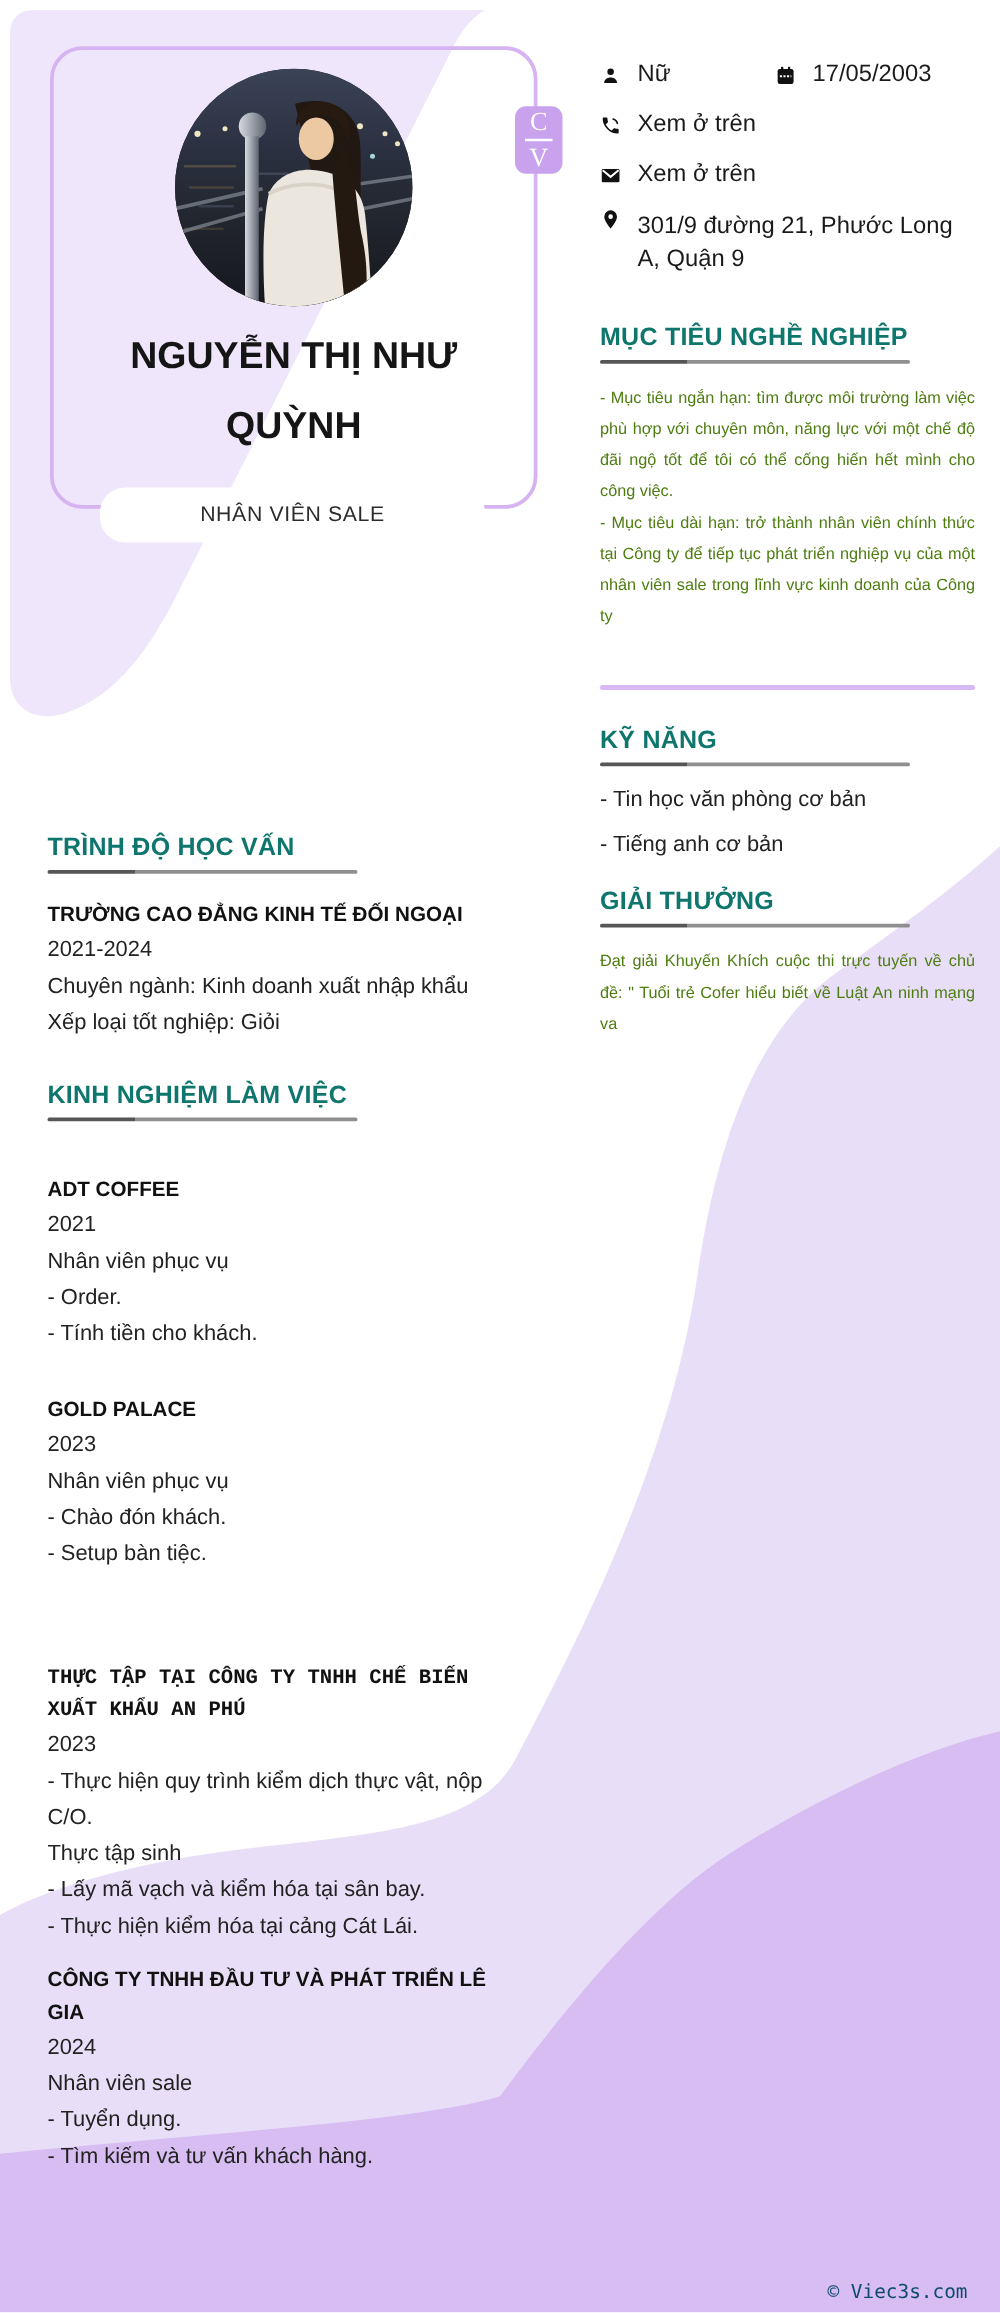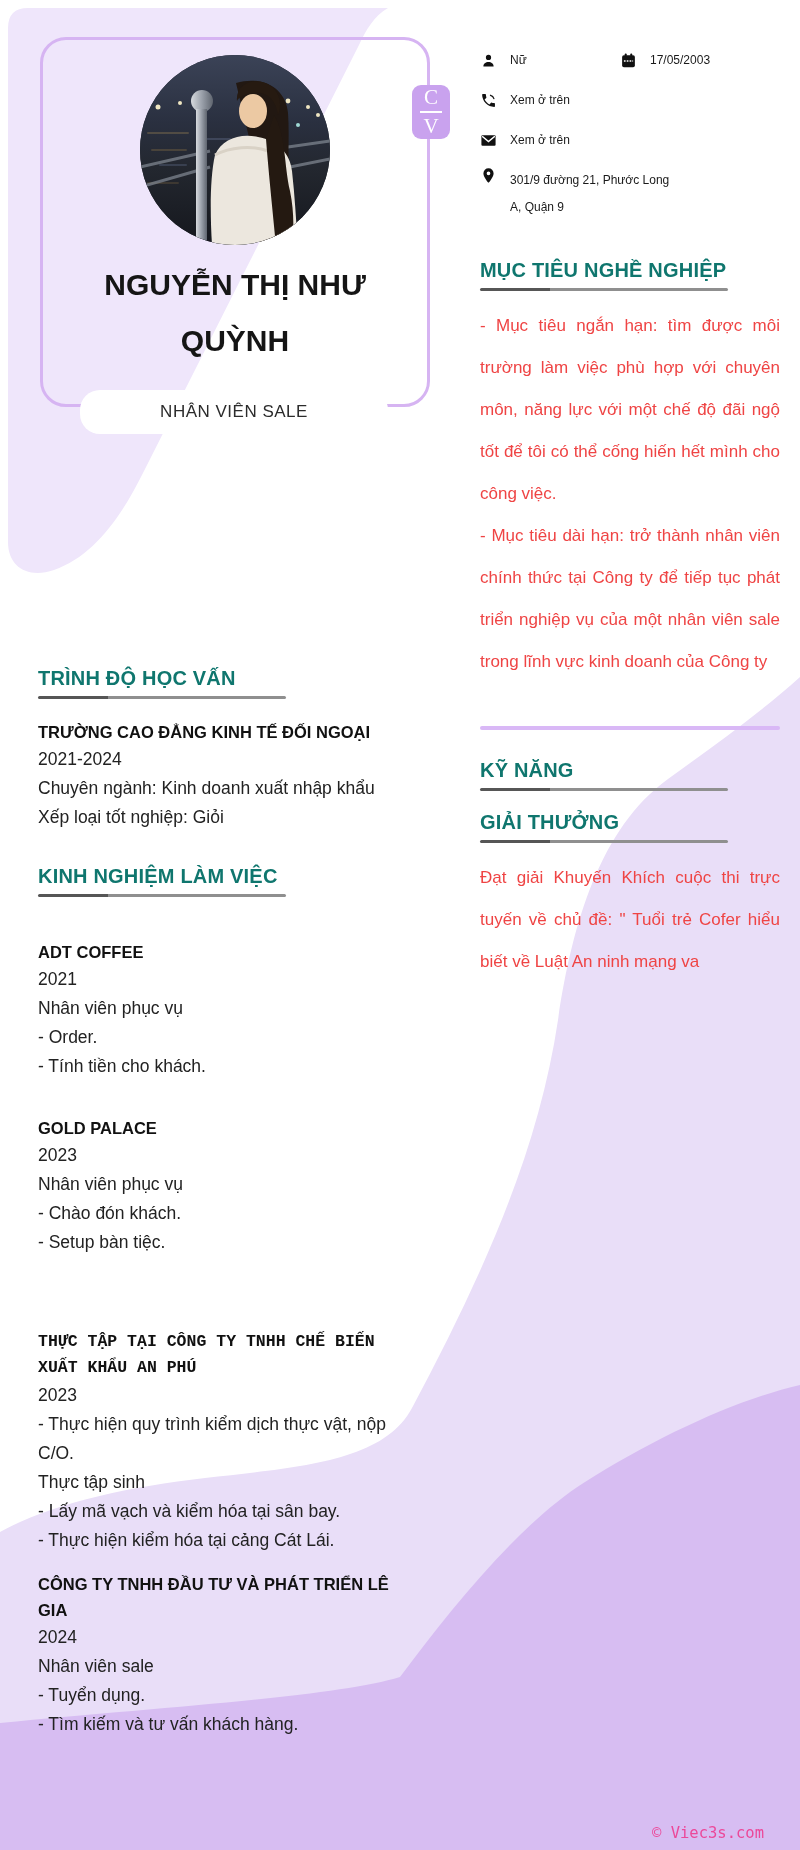--- a/index.html
+++ b/index.html
@@ -26,57 +26,57 @@
     background:#c9a2ee;display:flex;flex-direction:column;align-items:center;justify-content:center;
     gap:3px;font-family:"Liberation Serif", serif;font-size:21px;color:#fff;line-height:1;
   }
   .cv-badge .bar{width:22px;height:2px;background:#fff;}
   .title-pill{
     position:absolute;left:37px;top:350px;width:308px;height:44px;background:#fff;border-radius:20px;
     display:flex;align-items:center;justify-content:center;
     font-size:17px;letter-spacing:.5px;color:#2b2b2b;
   }
   
-  .contact{position:absolute;left:480px;top:40px;width:302px;z-index:2;font-size:12px;color:#1a1a1a;}
+  .contact{position:absolute;left:480px;top:40px;width:302px;z-index:2;font-size:19px;color:#1a1a1a;}
   .crow{display:flex;align-items:center;height:40px;}
   .crow-addr{align-items:flex-start;height:auto;padding-top:7px;}
   .pair{display:flex;align-items:center;}
   .pair-first{width:140px;flex:0 0 140px;}
   .ic{width:30px;flex:0 0 30px;display:flex;align-items:center;}
   .ic svg{display:block;}
   .crow-addr .txt{line-height:27px;}
   .prewrap{white-space:pre-line;}
   
   .h{margin:0;font-size:20px;line-height:24px;font-weight:bold;color:#0f766e;letter-spacing:.2px;}
   .rule{margin-top:6px;width:248px;height:3px;border-radius:2px;
         background:linear-gradient(to right,#565656 0 70px,#8f8f8f 70px);}
   
   .rcol{position:absolute;left:480px;top:258px;width:300px;z-index:2;}
-  .rcol p{margin:0;font-size:17px;line-height:42px;color:#ef4444;text-align:justify;}
+  .rcol p{margin:0;font-size:13px;line-height:25px;color:#4d7c0f;text-align:justify;}
   .rcol .p-first{margin-top:14px;}
   .pdivider{margin-top:43px;width:300px;height:4px;border-radius:2px;background:#d9b8f6;}
   .h-skills{margin-top:28px;}
   .skills{list-style:none;margin:12px 0 0;padding:0;font-size:17.5px;}
   .skills li{line-height:29px;}
   .skills li + li{margin-top:7px;}
   .h-awards{margin-top:19px;}
   
   .lcol{position:absolute;left:38px;top:666px;width:358px;z-index:2;}
   .lcol .line{font-size:17.5px;line-height:29px;color:#222;}
   .bold-caps{font-weight:bold;font-size:16.5px;line-height:26px;color:#111;}
   .school{margin-top:20px;}
   .h-exp{margin-top:32px;}
   .job .company{margin-top:16px;}
   .job:nth-of-type(2) .company{margin-top:42px;}
   .job:nth-of-type(3) .company{margin-top:34px;}
   .job:nth-of-type(4) .company{margin-top:72px;font-family:Liberation Mono, monospace;}
   
   .footer{
-    position:absolute;right:36px;bottom:8px;z-index:3;
-    font-family:"DejaVu Sans Mono", monospace;font-size:15.5px;color:#ec4899;
+    position:absolute;right:26px;bottom:8px;z-index:3;
+    font-family:"DejaVu Sans Mono", monospace;font-size:15.5px;color:#0c4a6e;
   }
 </style>
 </head>
 <body>
 
 <div id="page">
 
   <svg id="bg" width="800" height="1850" viewBox="0 0 800 1850" aria-hidden="true">
     <path d="M 28 8 H 388 C 374 16 366 30 359 45 L 143 473 C 121 517 94 556 54 570 C 28 579 8 567 8 542 V 28 Q 8 8 28 8 Z" fill="#efe6fb"></path>
     <path d="M 800 677 C 760 713 715 745 668 779 C 600 828 572 925 558 1020 C 538 1155 480 1280 412 1408 C 383 1462 300 1467 205 1478 C 125 1487 48 1505 0 1532 L 0 1850 H 800 Z" fill="#e9def8"></path>
@@ -206,20 +206,24 @@
       <div class="rule"></div>
       <p class="p-first">- Mục tiêu ngắn hạn: tìm được môi trường làm việc phù hợp với chuyên môn, năng lực với một chế độ đãi ngộ tốt để tôi có thể cống hiến hết mình cho công việc.</p>
       <p>- Mục tiêu dài hạn: trở thành nhân viên chính thức tại Công ty để tiếp tục phát triển nghiệp vụ của một nhân viên sale trong lĩnh vực kinh doanh của Công ty</p>
     </section>
 
     <div class="pdivider"></div>
 
     <section>
       <h2 class="h h-skills">KỸ NĂNG</h2>
       <div class="rule"></div>
+      <ul class="skills">
+        <li>- Tin học văn phòng cơ bản</li>
+        <li>- Tiếng anh cơ bản</li>
+      </ul>
     </section>
 
     <section>
       <h2 class="h h-awards">GIẢI THƯỞNG</h2>
       <div class="rule"></div>
       <p class="p-first">Đạt giải Khuyến Khích cuộc thi trực tuyến về chủ đề: " Tuổi trẻ Cofer hiểu biết về Luật An ninh mạng va</p>
     </section>
   </div>
 
   <div class="lcol">

